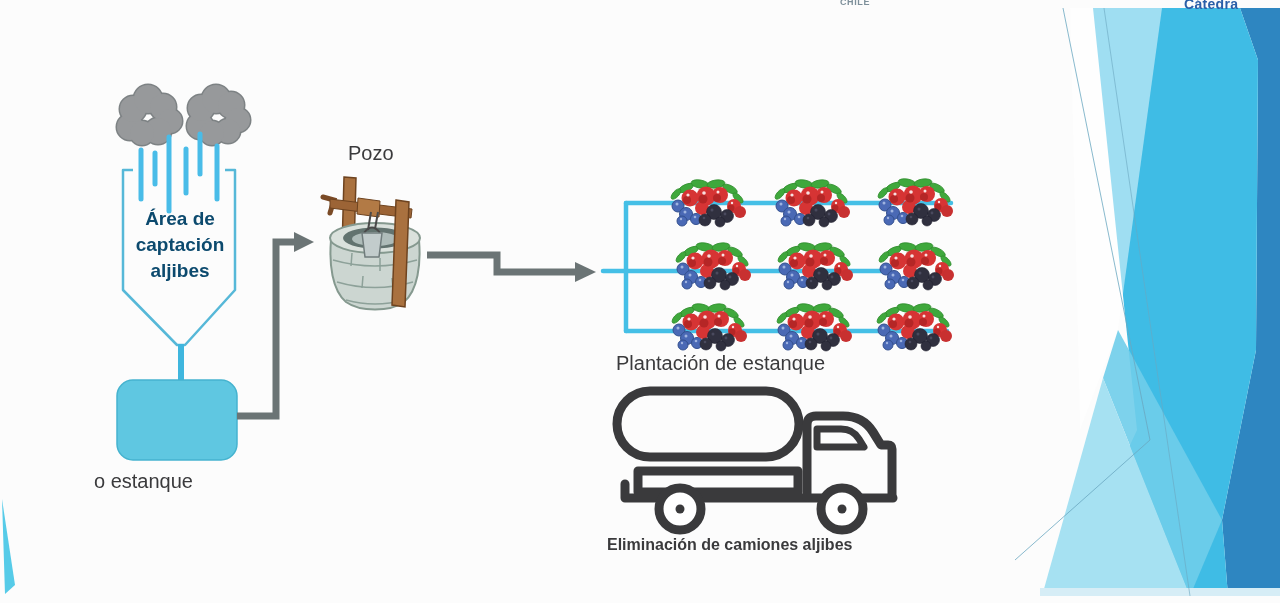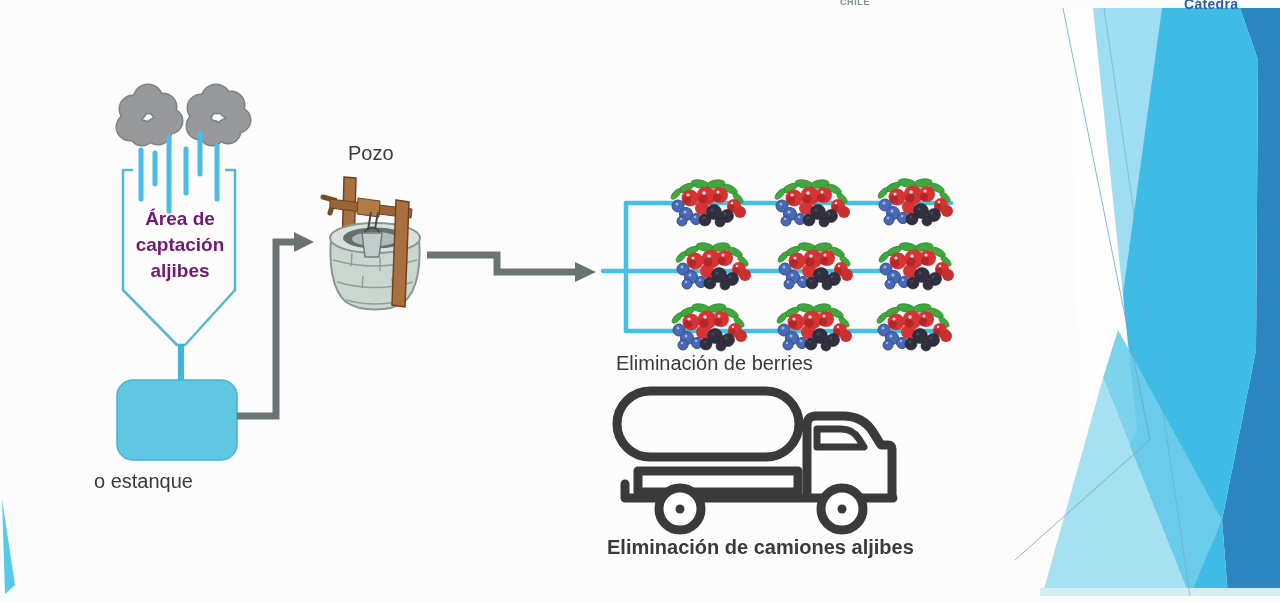--- a/index.html
+++ b/index.html
@@ -6,26 +6,26 @@
   .slide{
     position:relative;width:1280px;height:603px;overflow:hidden;
     background:#fcfcfc;font-family:"Liberation Sans",sans-serif;
   }
   .slide svg.canvas{position:absolute;left:0;top:0;}
   .lbl{position:absolute;color:#3a3a3c;white-space:nowrap;}
   .lbl-bold{font-weight:400;}
   .lbl-semi{font-weight:600;}
   .funnel-label{
     position:absolute;left:123px;top:206px;width:114px;text-align:center;
-    color:#701a75;font-weight:700;font-size:19px;line-height:26px;
+    color:#0c4a6e;font-weight:700;font-size:19px;line-height:26px;
   }
   .well-label{left:348px;top:142px;font-size:20px;}
   .tank-label{left:94px;top:468px;font-size:20px;line-height:27px;white-space:normal;width:220px;}
   .plantation-label{left:616px;top:352px;font-size:20px;}
-  .truck-label{left:607px;top:536px;font-size:20px;}
+  .truck-label{left:607px;top:536px;font-size:16px;}
   .brand-text{
     position:absolute;left:1184px;top:-4px;font-size:14px;font-weight:700;
     color:#2a5fa8;letter-spacing:.3px;
   }
   .mini-logo-text{
     position:absolute;left:840px;top:-3px;font-size:9px;color:#7d8f9a;
     letter-spacing:.6px;font-weight:600;
   }
 </style>
 </head>
@@ -240,17 +240,17 @@
     <div>captación</div>
     <div>aljibes</div>
   </div>
 
   <div class="lbl lbl-bold well-label">Pozo</div>
 
   <div class="lbl lbl-bold tank-label">
     <div>o estanque</div>
   </div>
 
-  <div class="lbl lbl-bold plantation-label">Eliminación de berries</div>
+  <div class="lbl lbl-bold plantation-label">Plantación de estanque</div>
 
   <div class="lbl lbl-semi truck-label">Eliminación de camiones aljibes</div>
 
 </div>
 
 </body></html>

